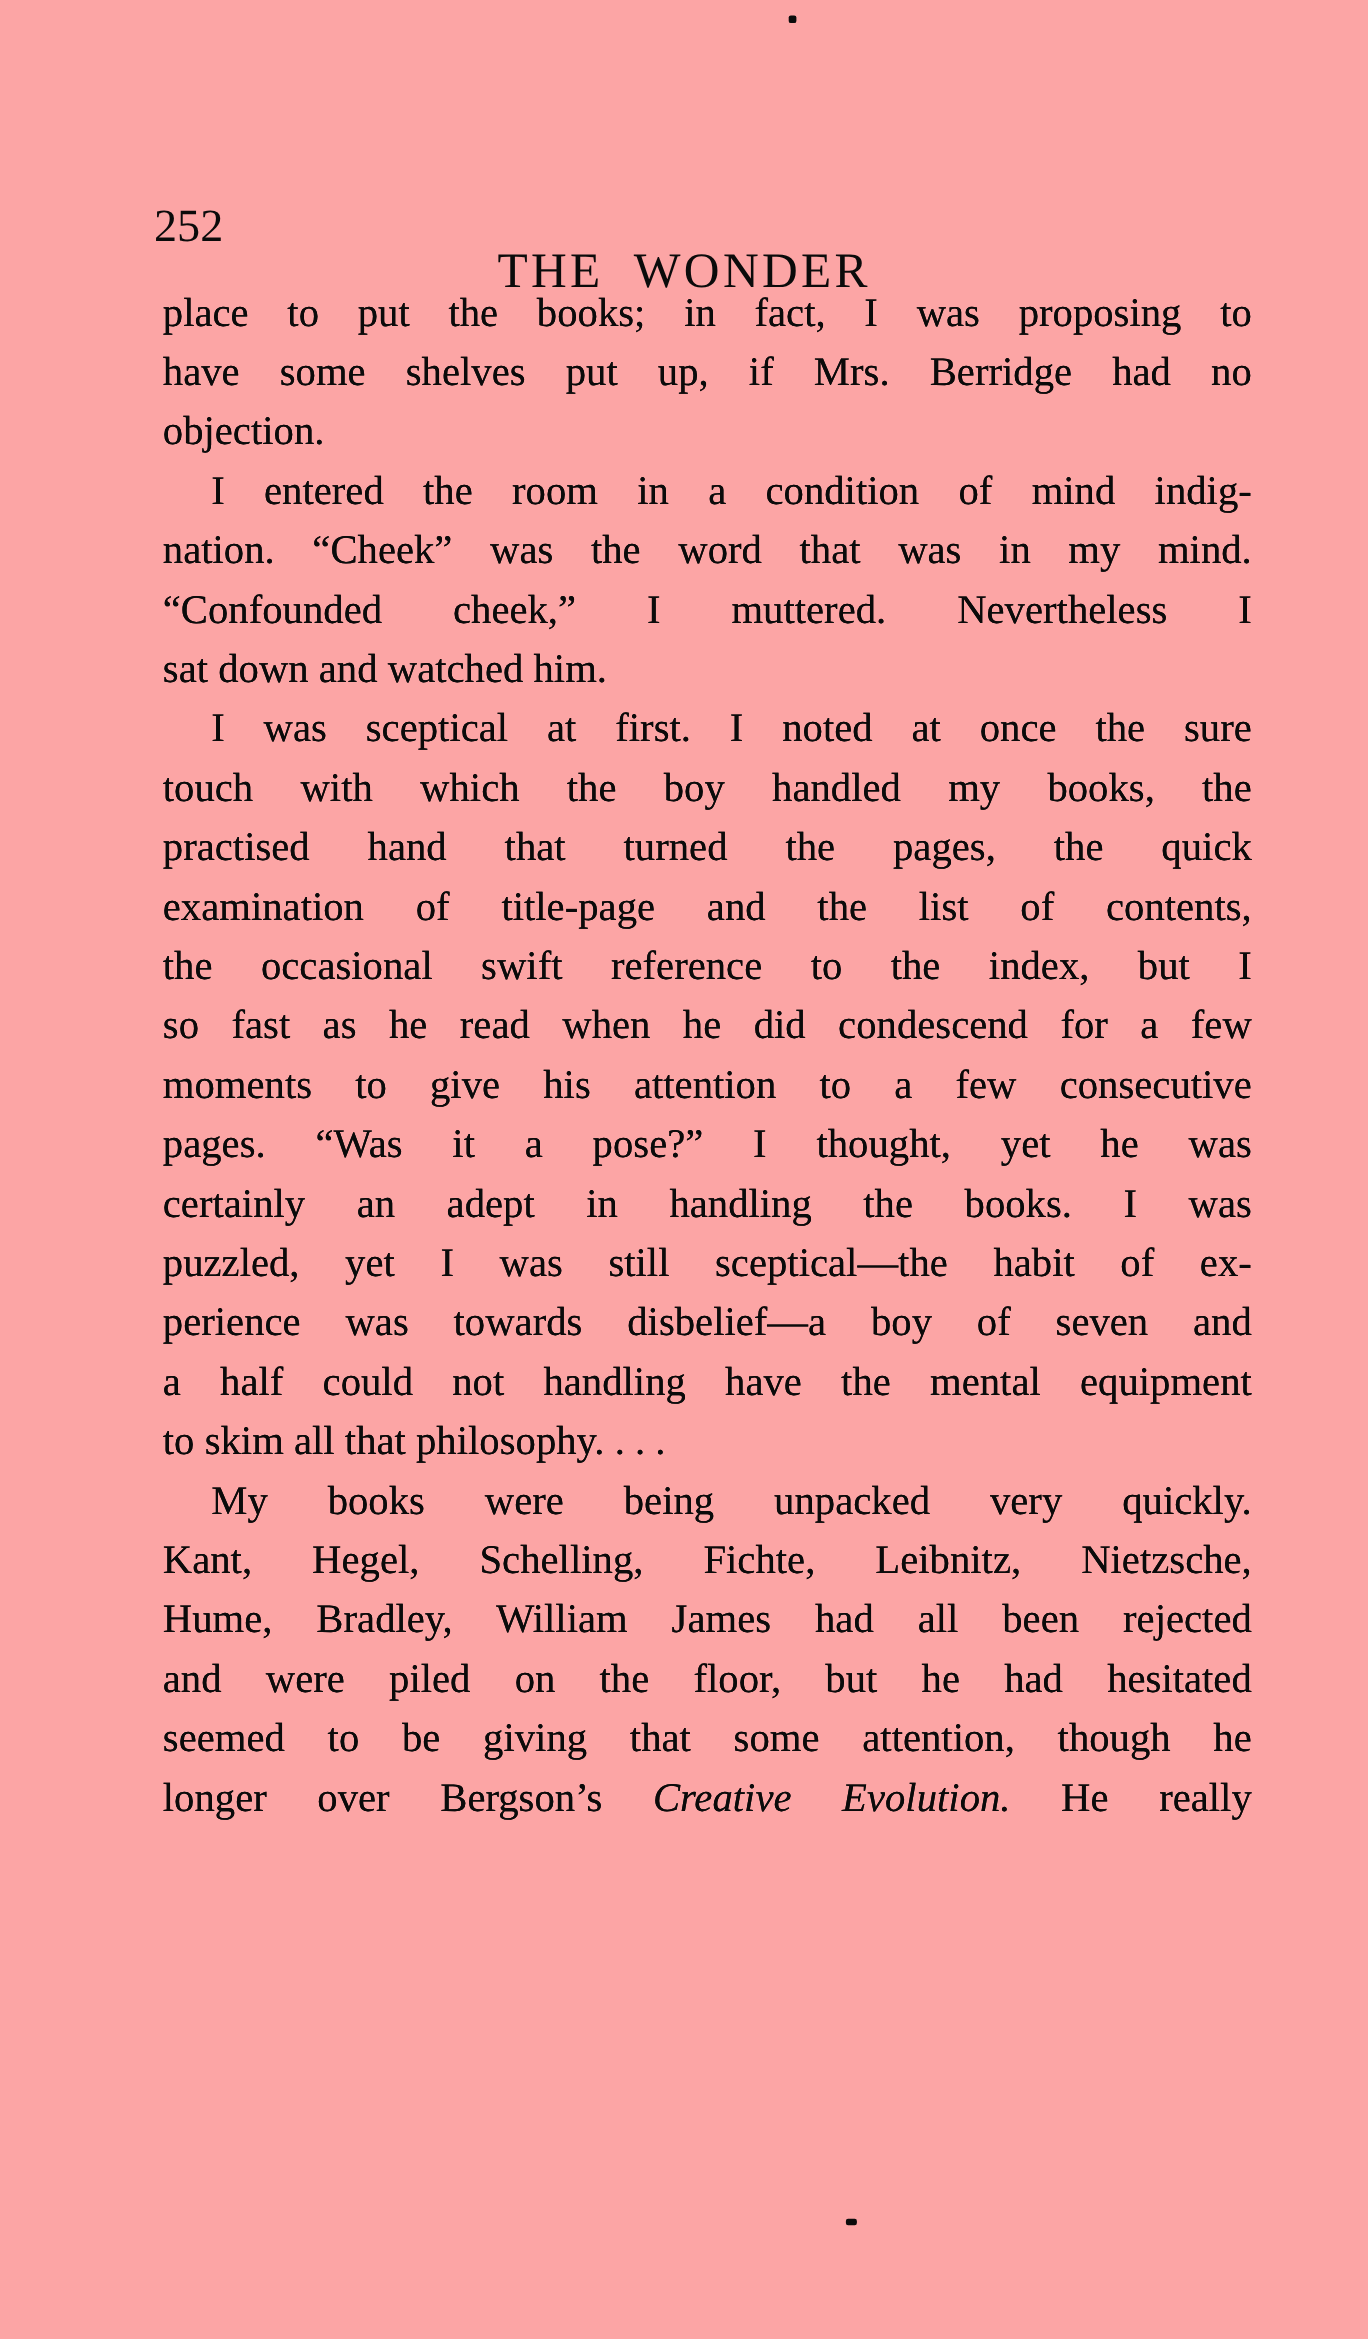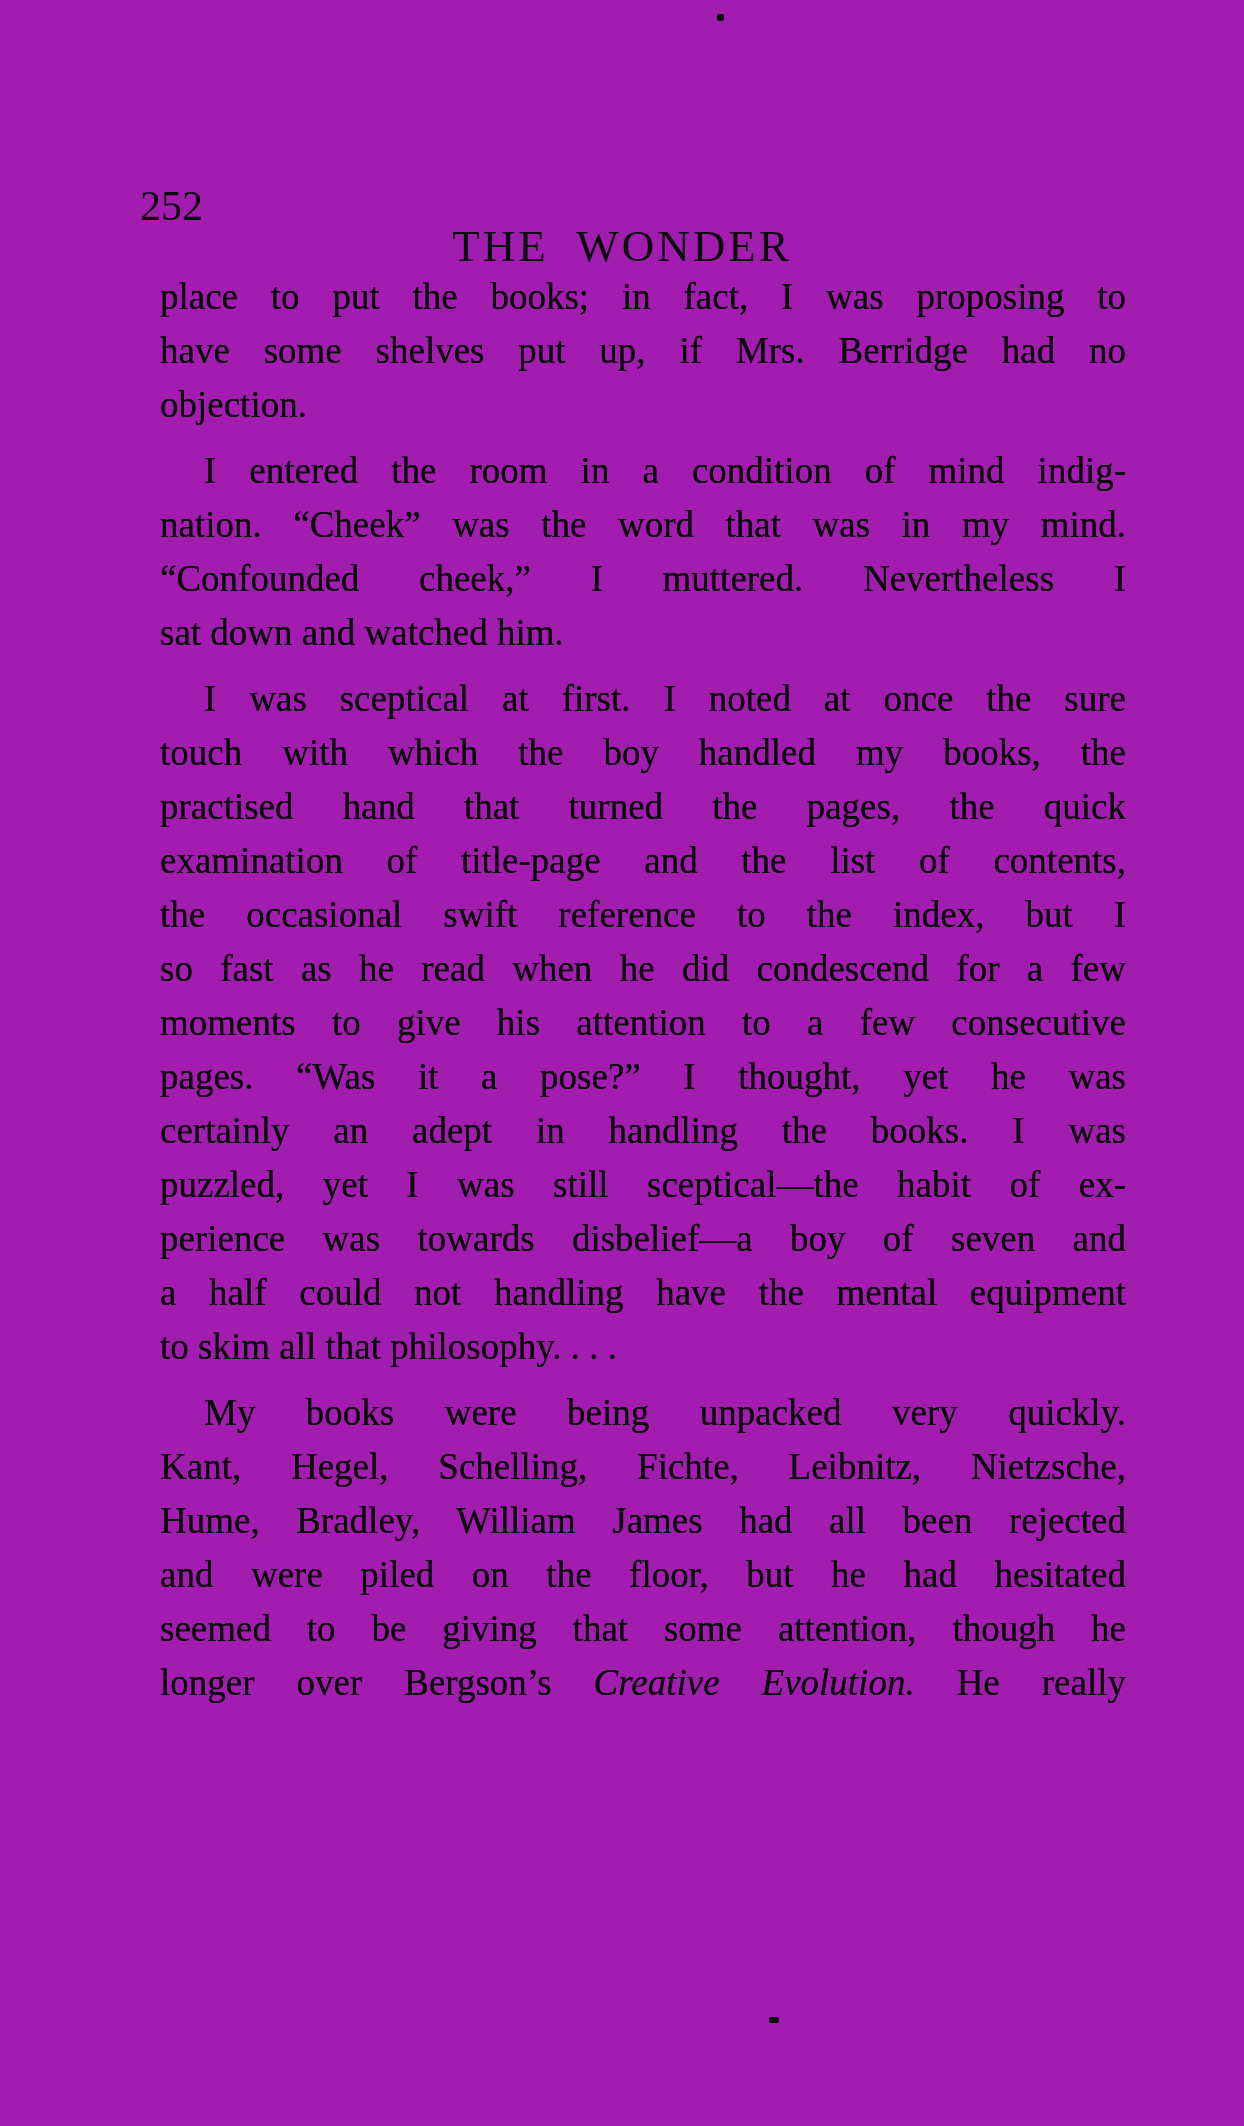--- a/index.html
+++ b/index.html
@@ -1,20 +1,20 @@
 <!DOCTYPE html>
 <html><head>
 <meta charset="utf-8">
 <style>
   html, body { margin: 0; padding: 0; background: #ffffff; }
   .page {
     position: relative;
     width: 1244px;
     height: 2126px;
-    background: #a21caf;
+    background: #fca5a5;
     overflow: hidden;
     font-family: "Liberation Serif", serif;
     color: #0b0b0b;
   }
   .pagehead {
     position: absolute;
     top: 180px;
     left: 0;
     width: 1244px;
     height: 52px;
@@ -40,21 +40,21 @@
   }
   .bodytext {
     position: absolute;
     left: 148px;
     top: 258px;
     width: 990px;
     font-size: 37px;
     line-height: 54px;
     text-shadow: 0 0 0.6px currentColor;
   }
-  .para { margin: 12px; padding: 0; }
+  .para { margin: 0; padding: 0; }
   .line {
     text-align: justify;
     text-align-last: justify;
   }
   .line.last {
     text-align: right;
     text-align-last: left;
   }
   .line.ind { text-indent: 44px; }
   .line i { font-style: italic; }

